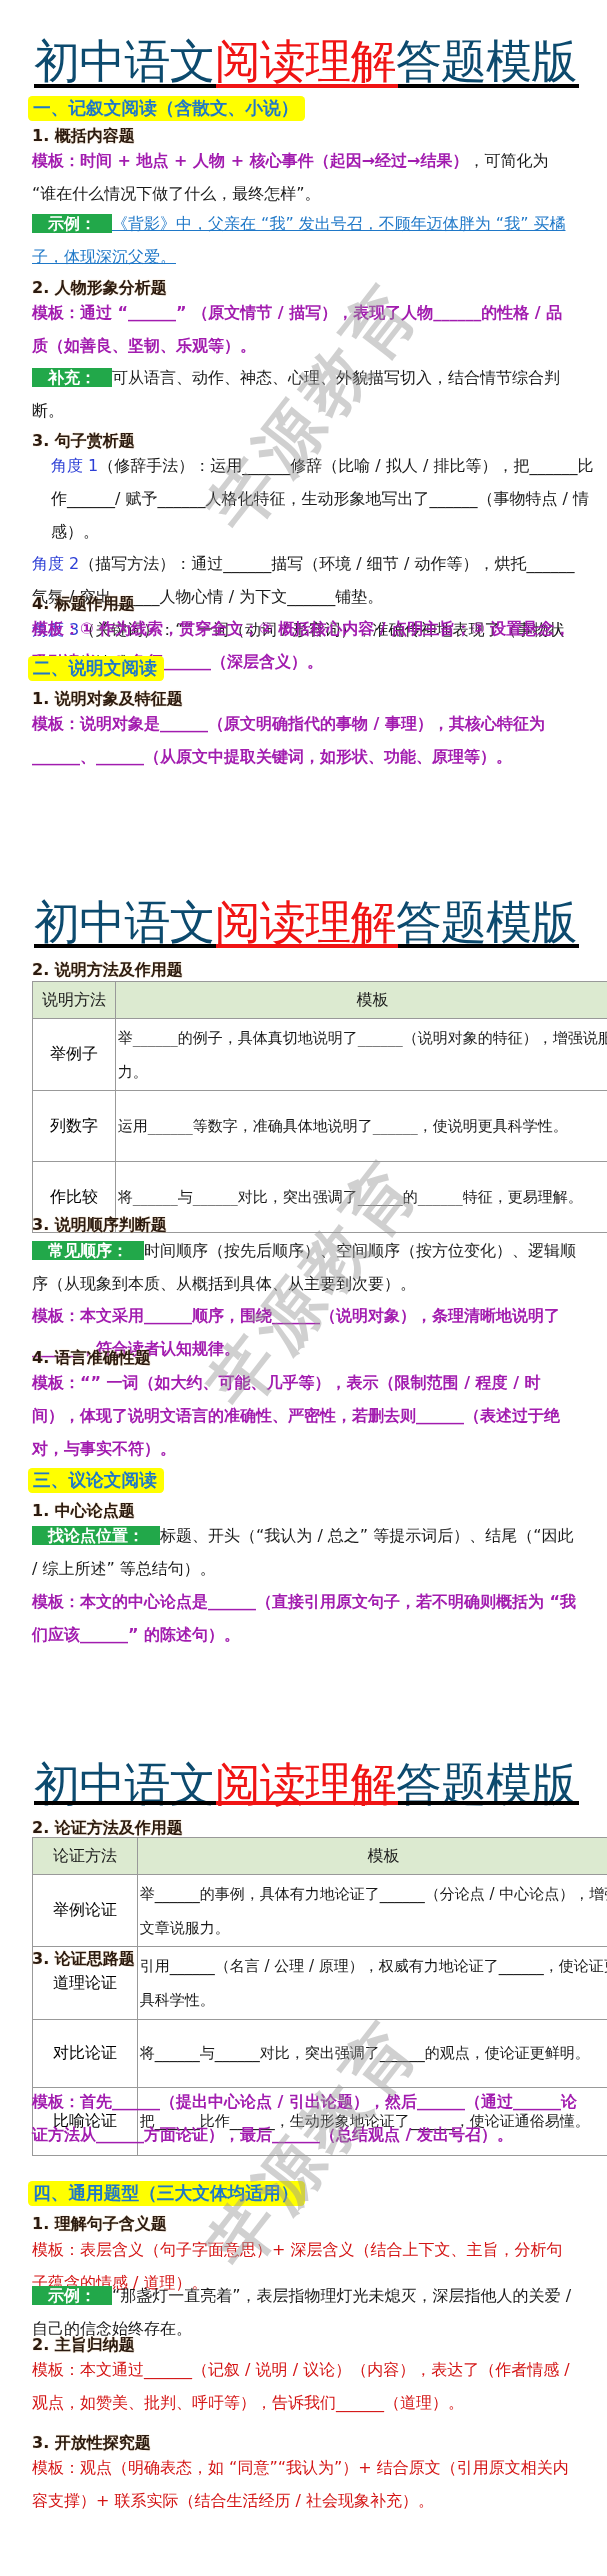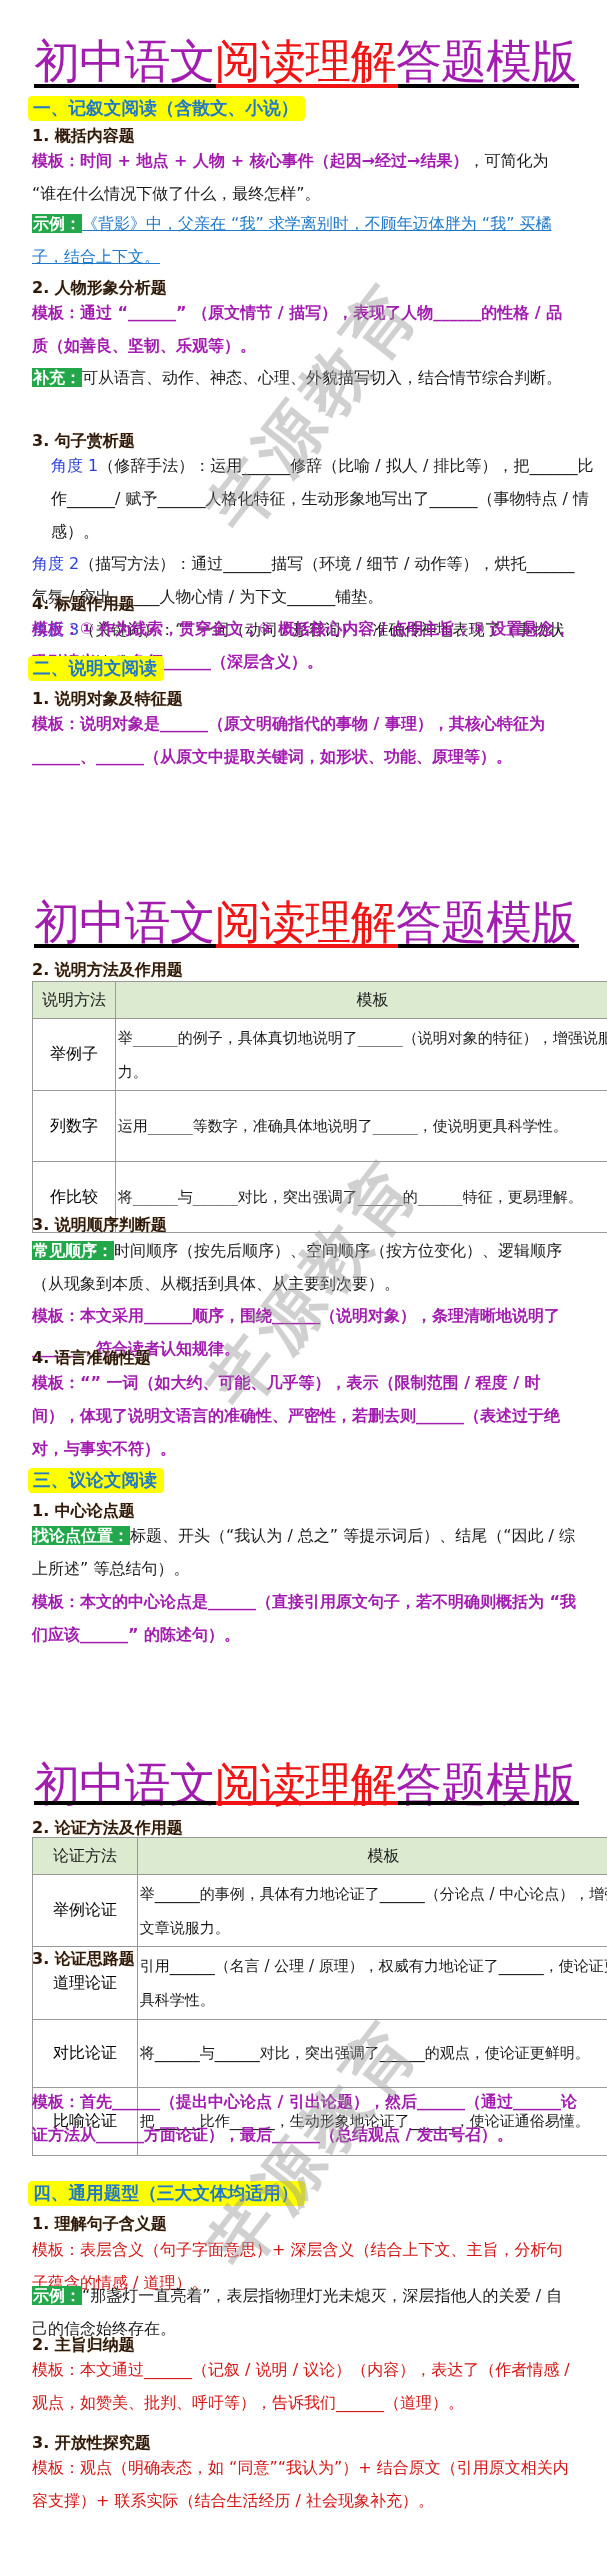--- a/index.html
+++ b/index.html
@@ -1,34 +1,34 @@
 <!DOCTYPE html>
 <html style="font-size:13.5px"><head>
 <meta charset="utf-8">
 <style>
   html, body { margin:0; padding:0; background:#ffffff; }
   body { width:607px; height:2576px; position:relative; overflow:hidden;
          font-family:"DejaVu Sans","Liberation Sans",sans-serif; color:#1a1a1a; }
   .page { position:absolute; left:0; width:607px; }
   .title { position:absolute; left:34px; width:545px; height:51px; font-size:46px; line-height:49px;
            white-space:nowrap; letter-spacing:-0.8px; font-family:"DejaVu Sans",sans-serif; }
-  .title .blk { color:#a21caf; }
+  .title .blk { color:#0c4a6e; }
   .title .red { color:#f01414; }
   .title-ul { position:absolute; left:34px; height:4.2px; width:545px; background:#000; }
   .title-ul .redseg { position:absolute; left:182px; width:182px; top:0; height:4.2px; background:#f01414; }
   .sec { position:absolute; left:28px; background:#ffff00; color:#1f78c8; font-weight:bold;
          font-size:17.7px; line-height:25px; height:25px; padding:0 6.7px 0 5px; border-radius:4.2px;
          white-space:nowrap; }
   .q { position:absolute; left:32px; font-weight:bold; color:#2a1a10; font-size:16px; line-height:22px;
        white-space:nowrap; text-shadow:0 0 1.7px #f3d9b8; }
   .para { position:absolute; left:32px; width:545px; font-size:16px; line-height:33px; }
   .red { color:#d41414; }
   .redb { color:#a21caf; font-weight:bold; }
   .blue { color:#2d3fd6; }
-  .tag { background:#22a84a; color:#fff; font-weight:bold; padding:0 1px; }
+  .tag { background:#22a84a; color:#fff; font-weight:bold; padding:0 16px; }
   .eg { color:#1f78c8; text-decoration:underline; text-decoration-color:#1f78c8; }
   table.tbl { position:absolute; left:32px; width:598px; border-collapse:collapse; font-size:15px; }
   table.tbl th { background:#dcead0; font-weight:normal; border:0.8px solid #999; height:34px; font-size:16px; }
   table.tbl td { border:0.8px solid #999; vertical-align:middle; }
   table.tbl td.m { color:#000000; text-align:center; font-size:16px; }
   table.tbl td.t { padding:1.7px 1.7px; line-height:34px; font-family:"DejaVu Serif",serif; }
   .wm { position:absolute; color:rgba(150,150,150,0.45); font-size:66px; font-weight:bold;
         transform:rotate(-52deg); white-space:nowrap; pointer-events:none; letter-spacing:6.7px; }
 </style>
 </head>
@@ -42,21 +42,21 @@
       <div class="redseg"></div>
     </div>
 
   <div class="sec" style="top:96px;">一、记叙文阅读（含散文、小说）</div>
 
   <div class="q" style="top:125px;">1. 概括内容题</div>
   <div class="para" style="top:144px;">
     <span class="redb">模板：时间 + 地点 + 人物 + 核心事件（起因→经过→结果）</span><span>，可简化为 “谁在什么情况下做了什么，最终怎样”。</span>
   </div>
   <div class="para" style="top:207px;">
-    <span class="tag">示例：</span><span class="eg">《背影》中，父亲在 “我” 求学离别时，不顾年迈体胖为 “我” 买橘子，结合上下文。</span>
+    <span class="tag">示例：</span><span class="eg">《背影》中，父亲在 “我” 发出号召，不顾年迈体胖为 “我” 买橘子，体现深沉父爱。</span>
   </div>
 
   <div class="q" style="top:277px;">2. 人物形象分析题</div>
   <div class="para redb" style="top:296px;">模板：通过 “______” （原文情节 / 描写），表现了人物______的性格 / 品质（如善良、坚韧、乐观等）。</div>
   <div class="para" style="top:361px;">
     <span class="tag">补充：</span><span>可从语言、动作、神态、心理、外貌描写切入，结合情节综合判断。</span>
   </div>
 
   <div class="q" style="top:430px;">3. 句子赏析题</div>
   <div class="para" style="top:405px;margin-top:44px;margin-left:19px;">

